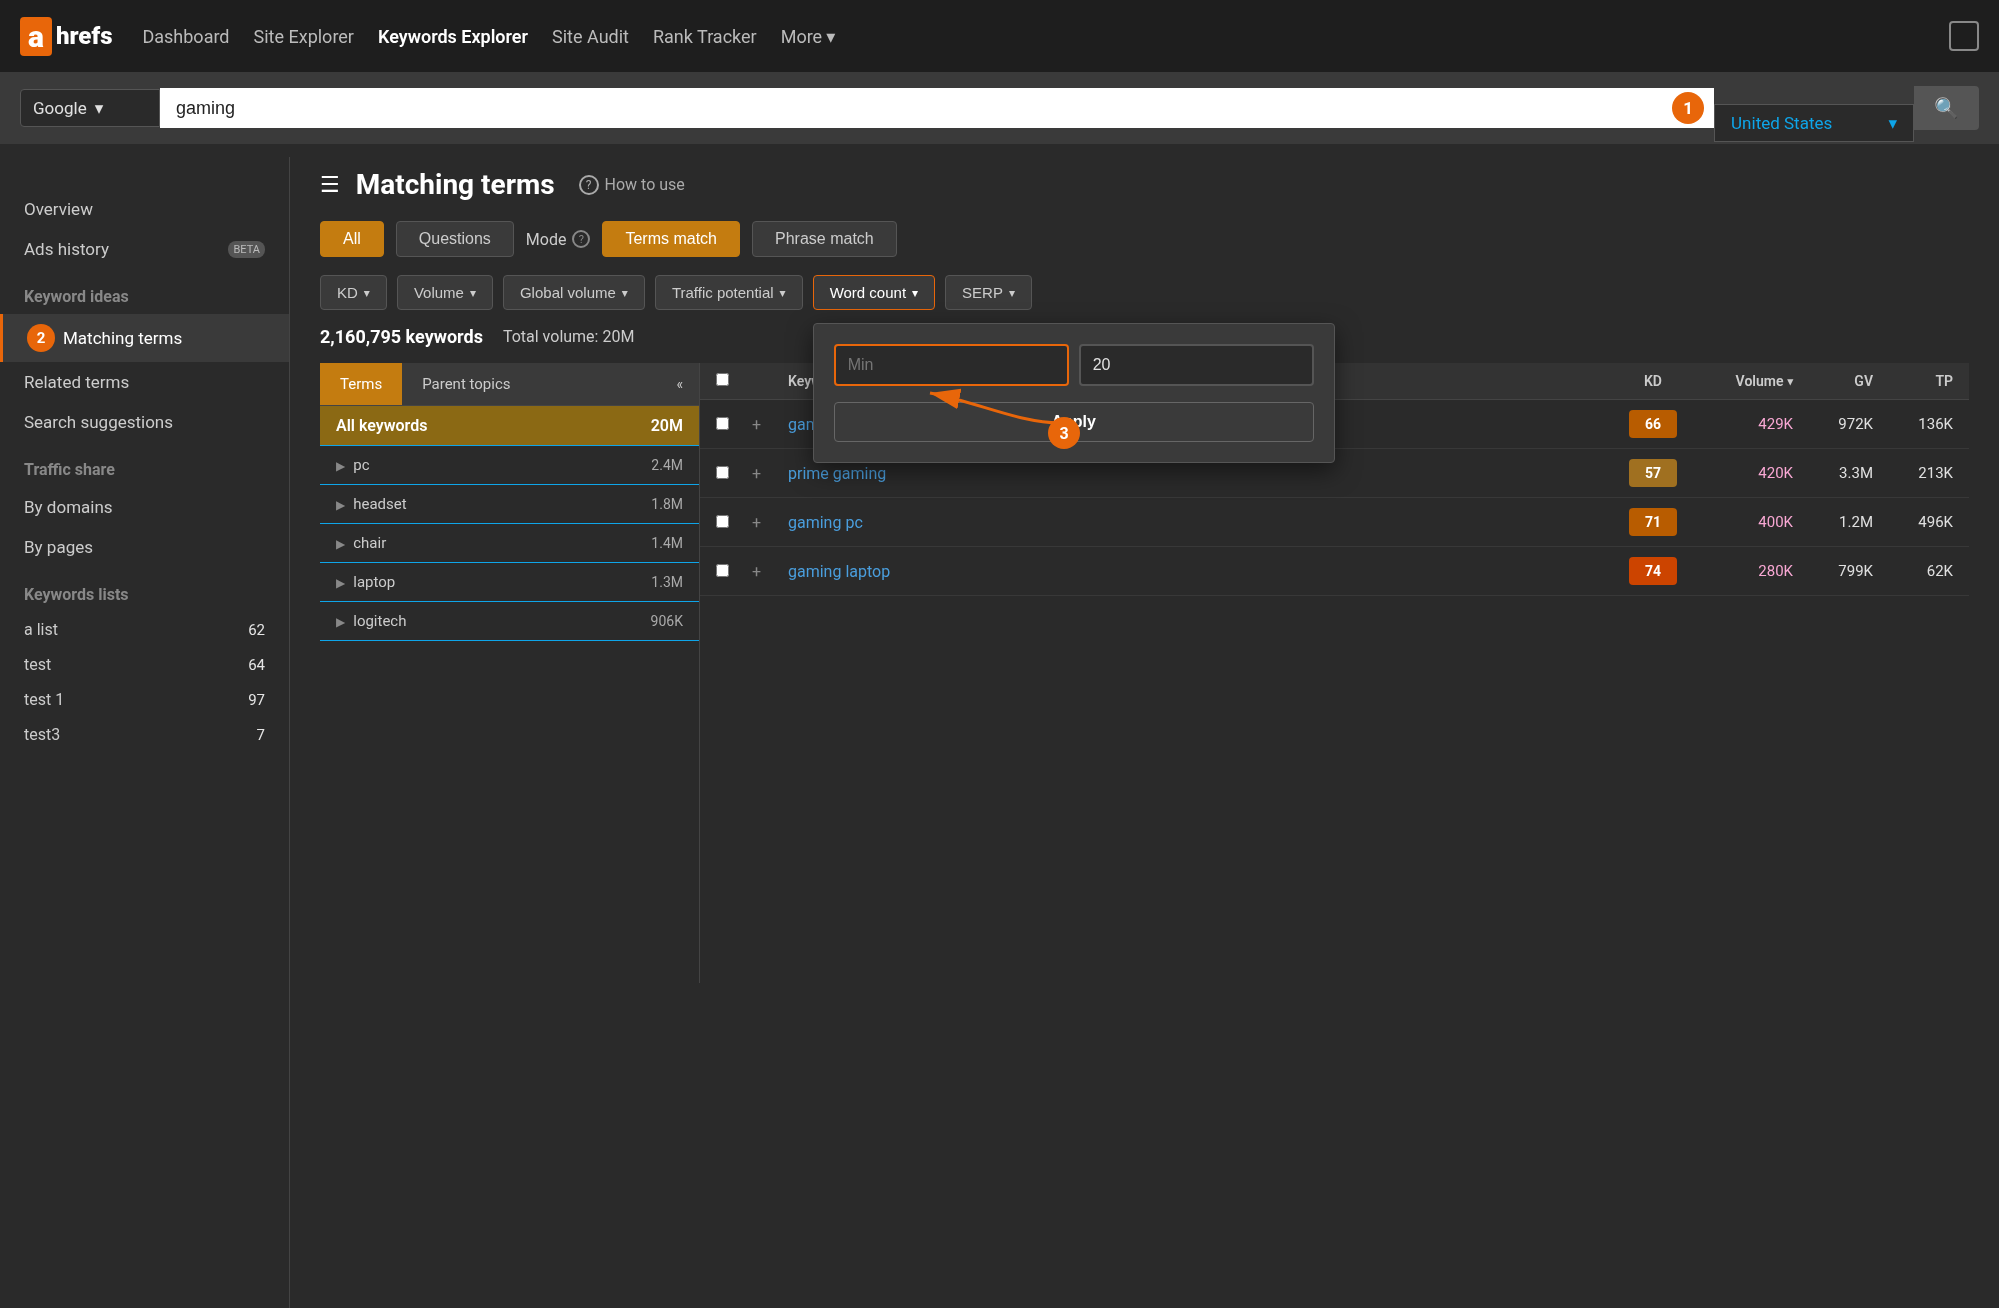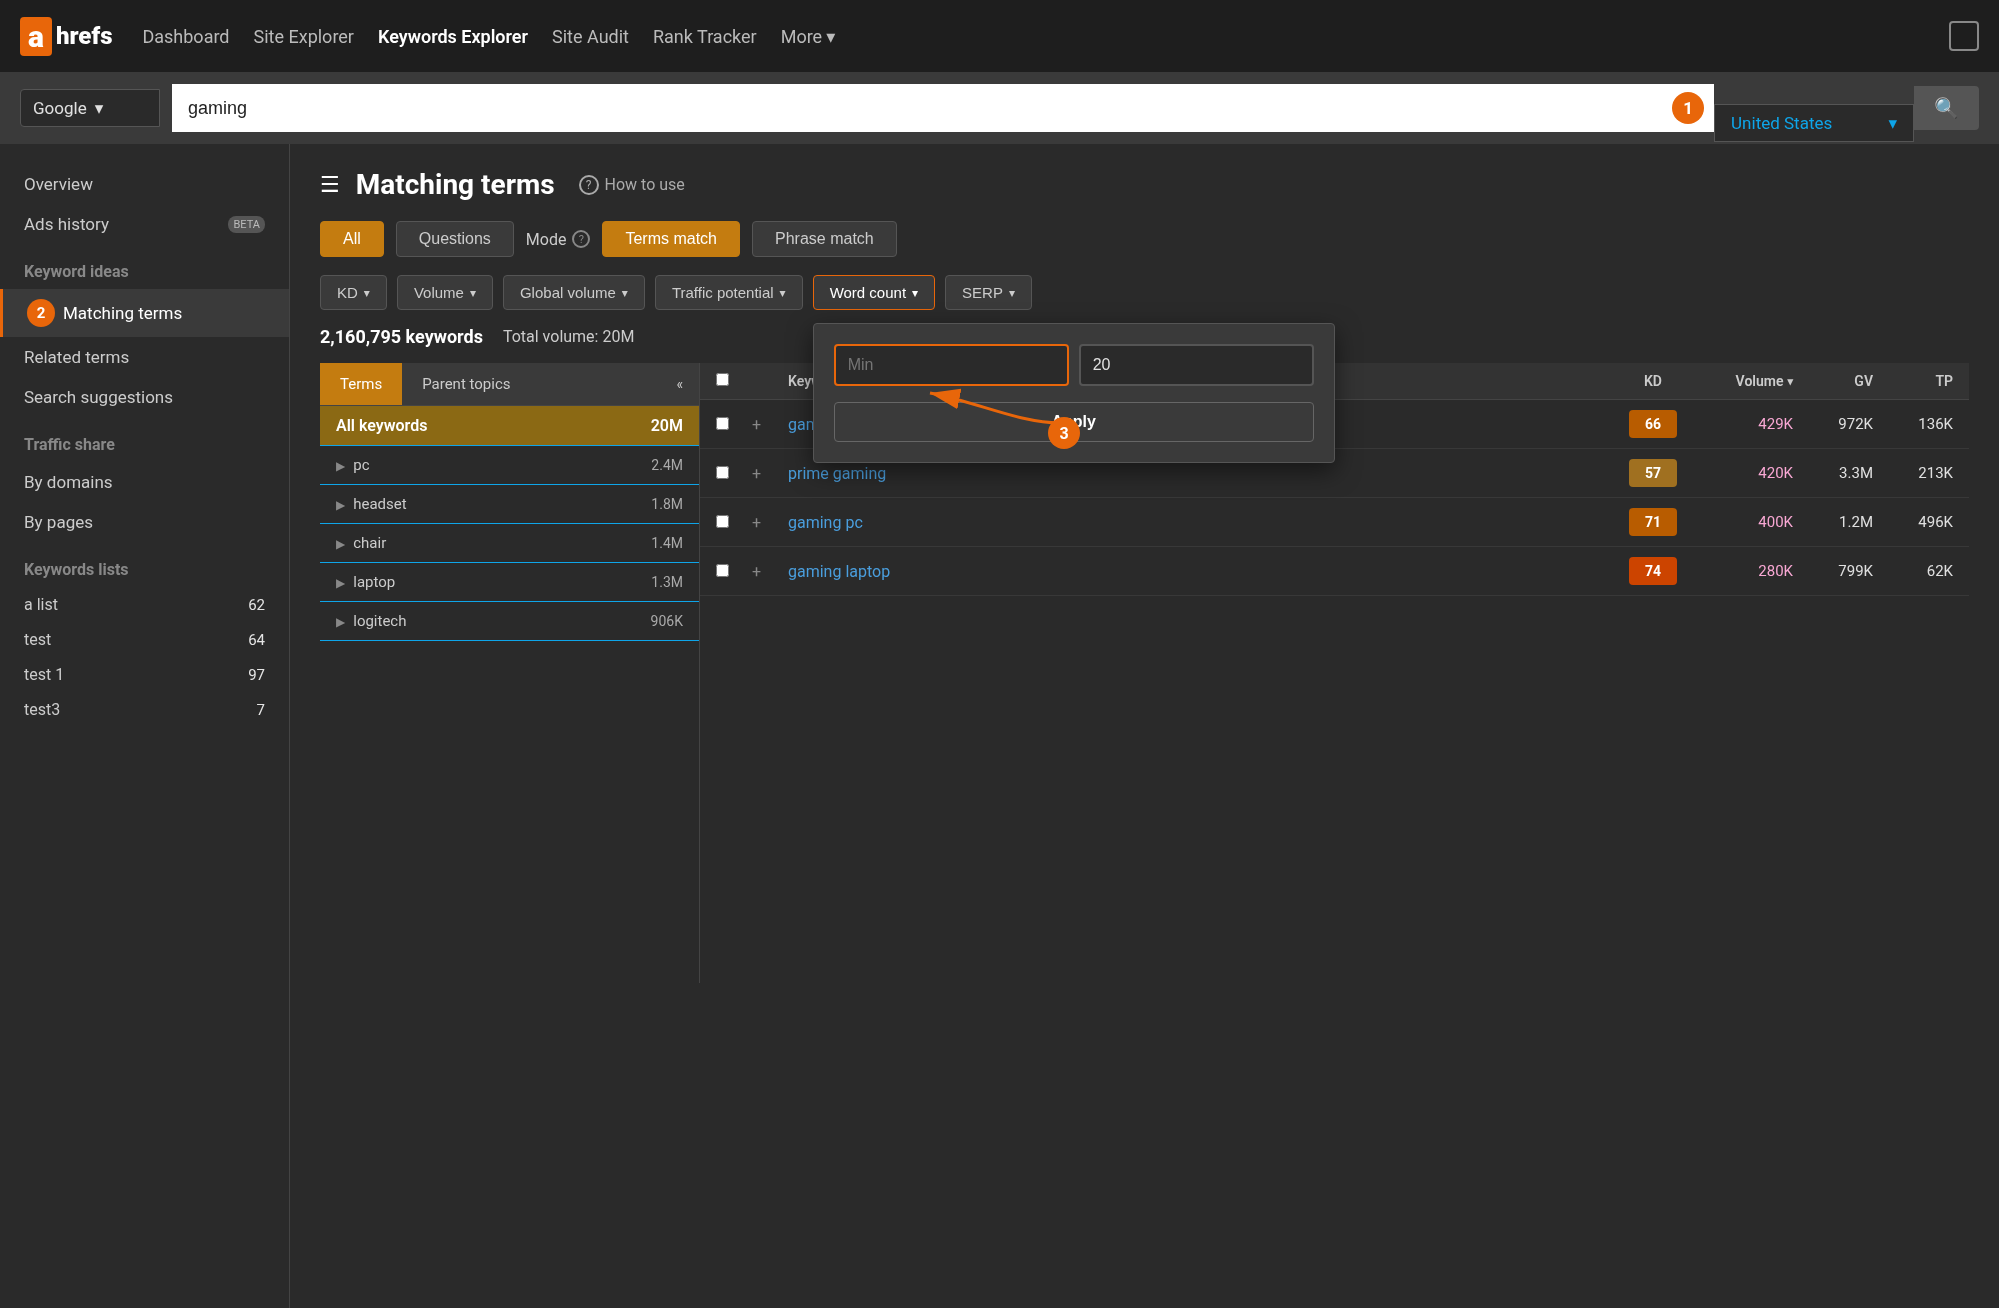--- a/index.html
+++ b/index.html
@@ -42,23 +42,22 @@
     .search-engine-select {
       background: #2a2a2a; color: #e0e0e0; border: 1px solid #555;
       padding: 8px 12px; font-size: 17px; cursor: pointer;
       border-radius: 4px 0 0 4px;
       display: flex; align-items: center; gap: 8px;
       min-width: 140px;
     }
     .search-input-wrapper {
       flex: 1; display: flex; align-items: center;
       background: #fff; border: none;
-      padding: 8px 16px; height: 48px;
+      padding: 8px 16px; height: 40px;
       position: relative;
-      margin-left: 12px;
     }
     .search-input {
       border: none; outline: none; font-size: 18px;
       color: #222; background: transparent; flex: 1;
     }
     .step-badge {
       background: #e8660a; color: #fff; border-radius: 50%;
       width: 32px; height: 32px; display: flex; align-items: center; justify-content: center;
       font-size: 17px; font-weight: 700; position: absolute; right: 10px; top: 50%; transform: translateY(-50%);
     }
@@ -76,23 +75,24 @@
 
     
     .main-layout {
       display: flex;
       height: calc(1308px - 144px);
     }
 
     
     .sidebar {
       width: 290px; background: #2a2a2a;
-      padding: 20px 0;
+      padding: 32px 0;
       flex-shrink: 0;
       border-right: 1px solid #444;
+      margin-top: 13px;
     }
     .sidebar-item {
       padding: 10px 24px; font-size: 17px; cursor: pointer; color: #ccc;
     }
     .sidebar-item.active { background: #3a3a3a; color: #fff; border-left: 3px solid #e8660a; }
     .sidebar-section-title {
       padding: 18px 24px 8px; font-size: 16px; font-weight: 700; color: #888; text-transform: none;
     }
     .sidebar-item-with-badge {
       display: flex; align-items: center; justify-content: space-between;

